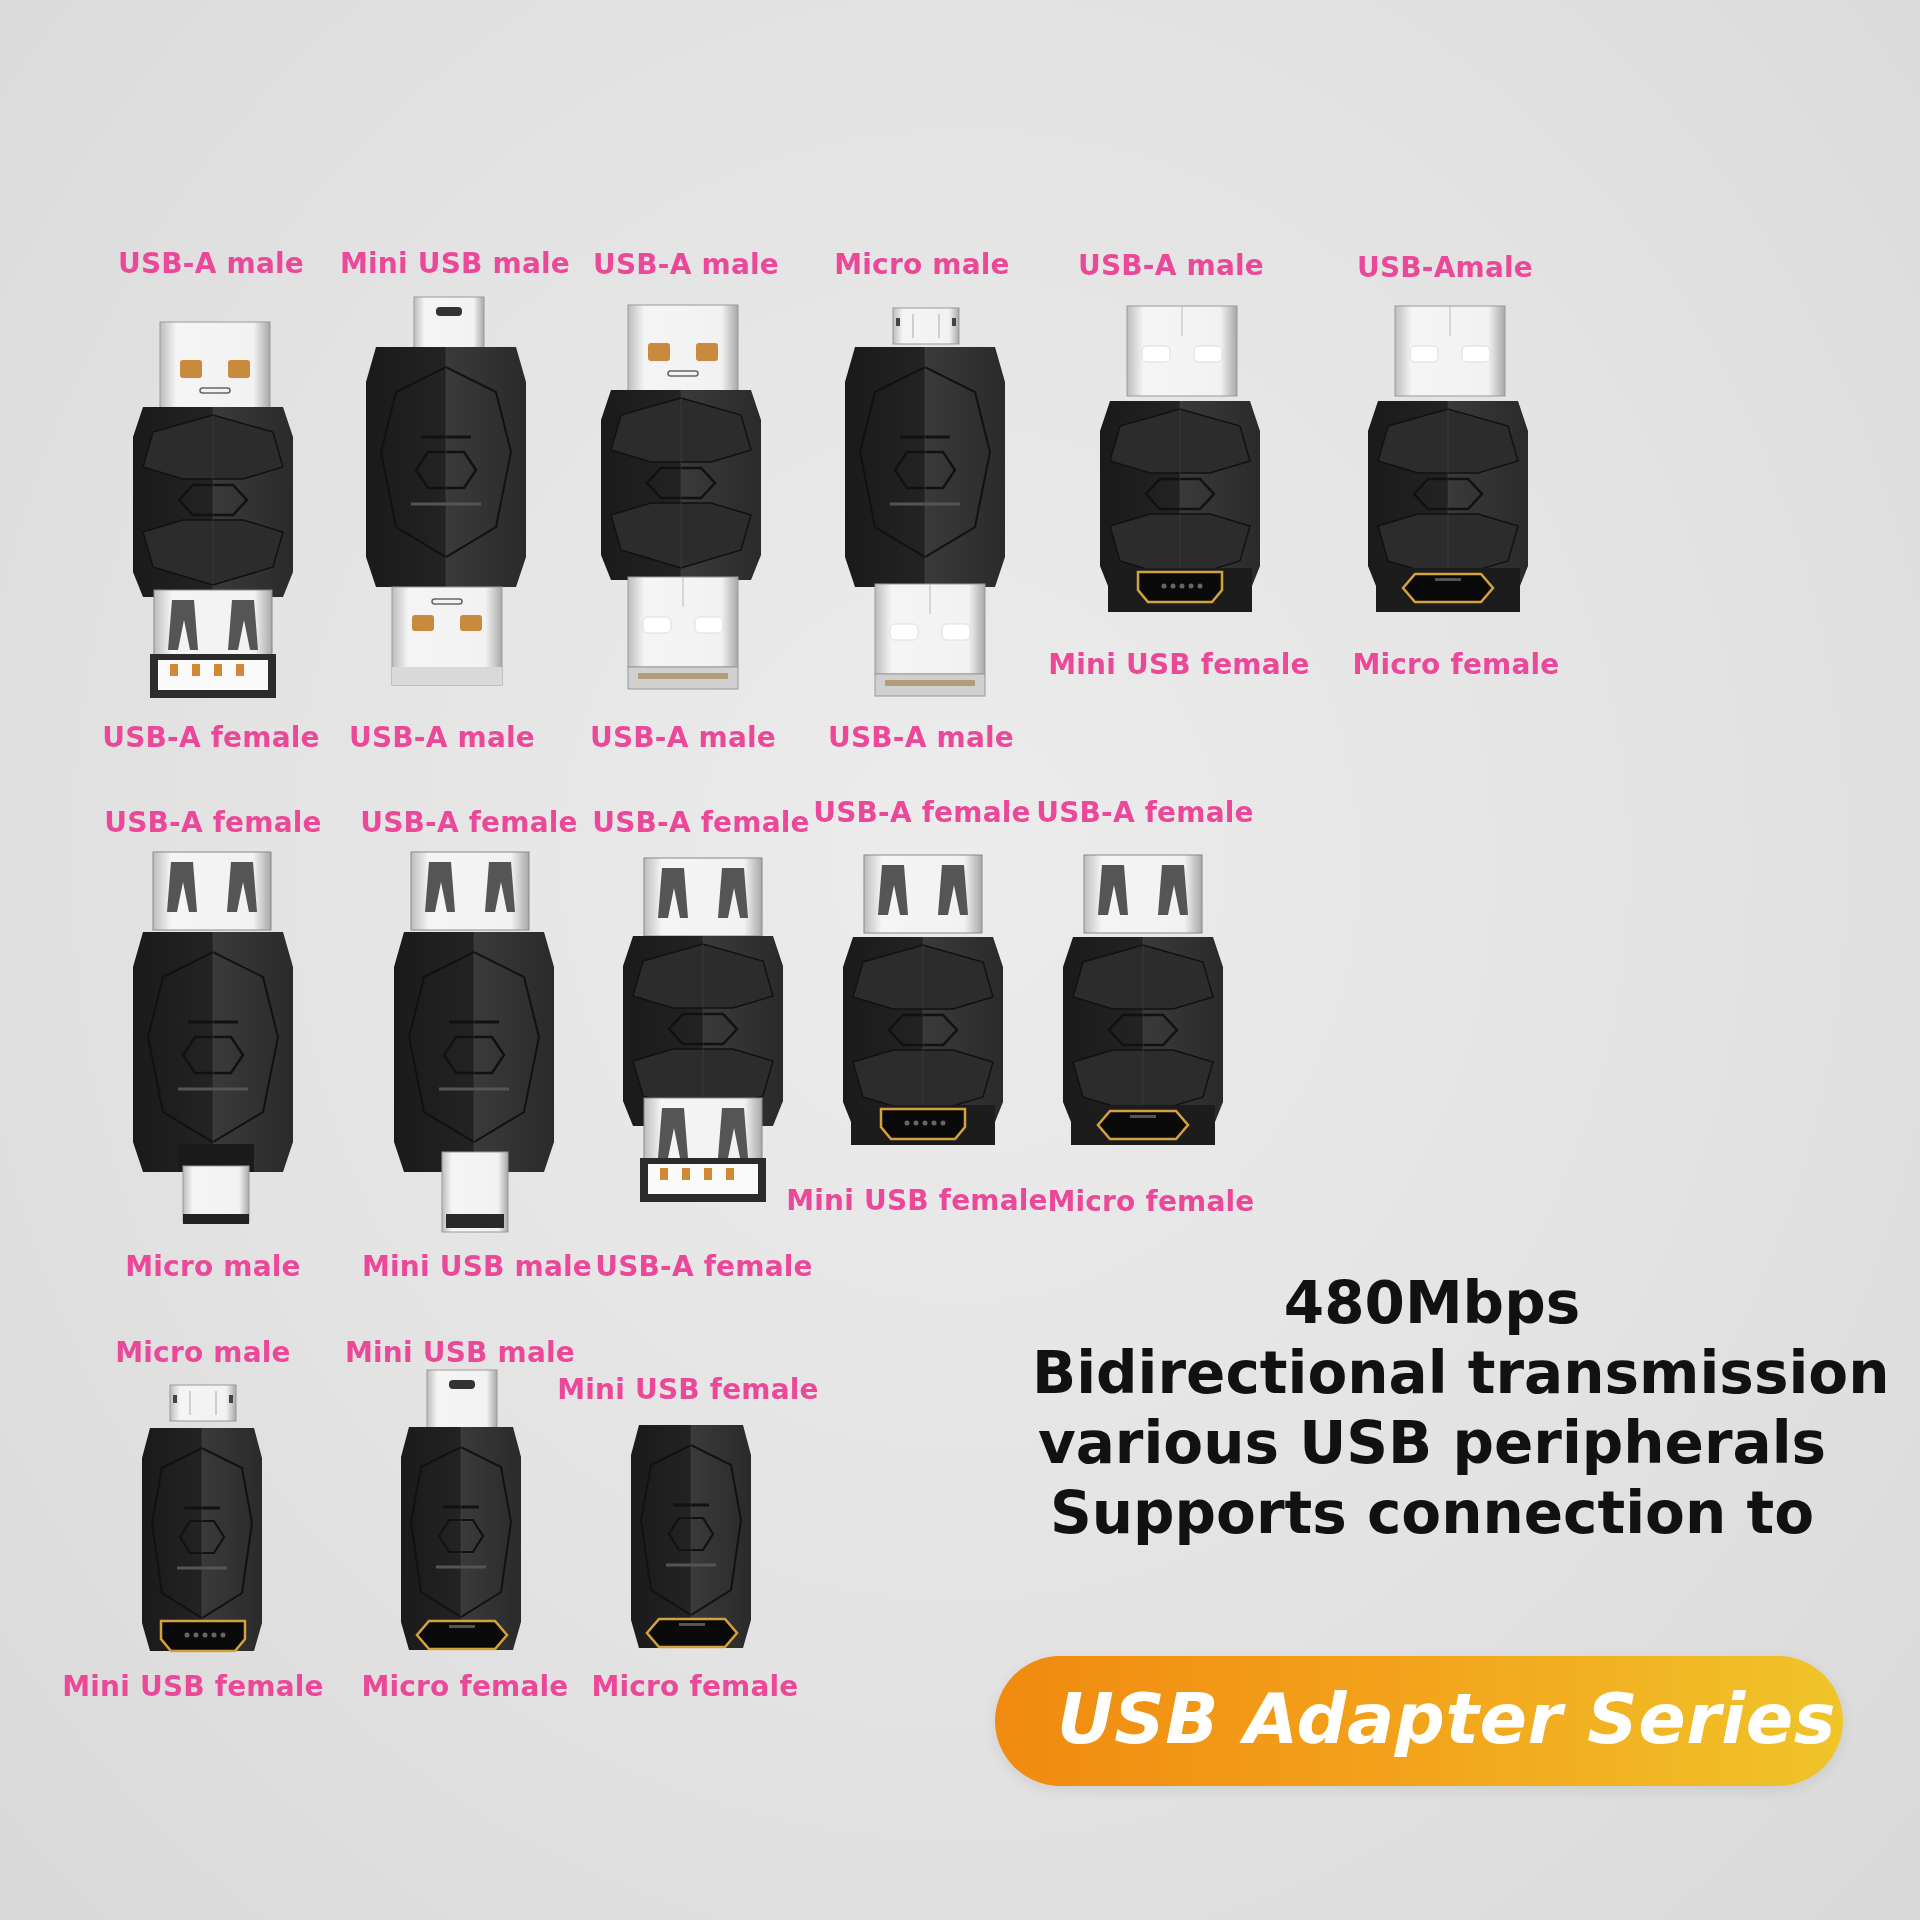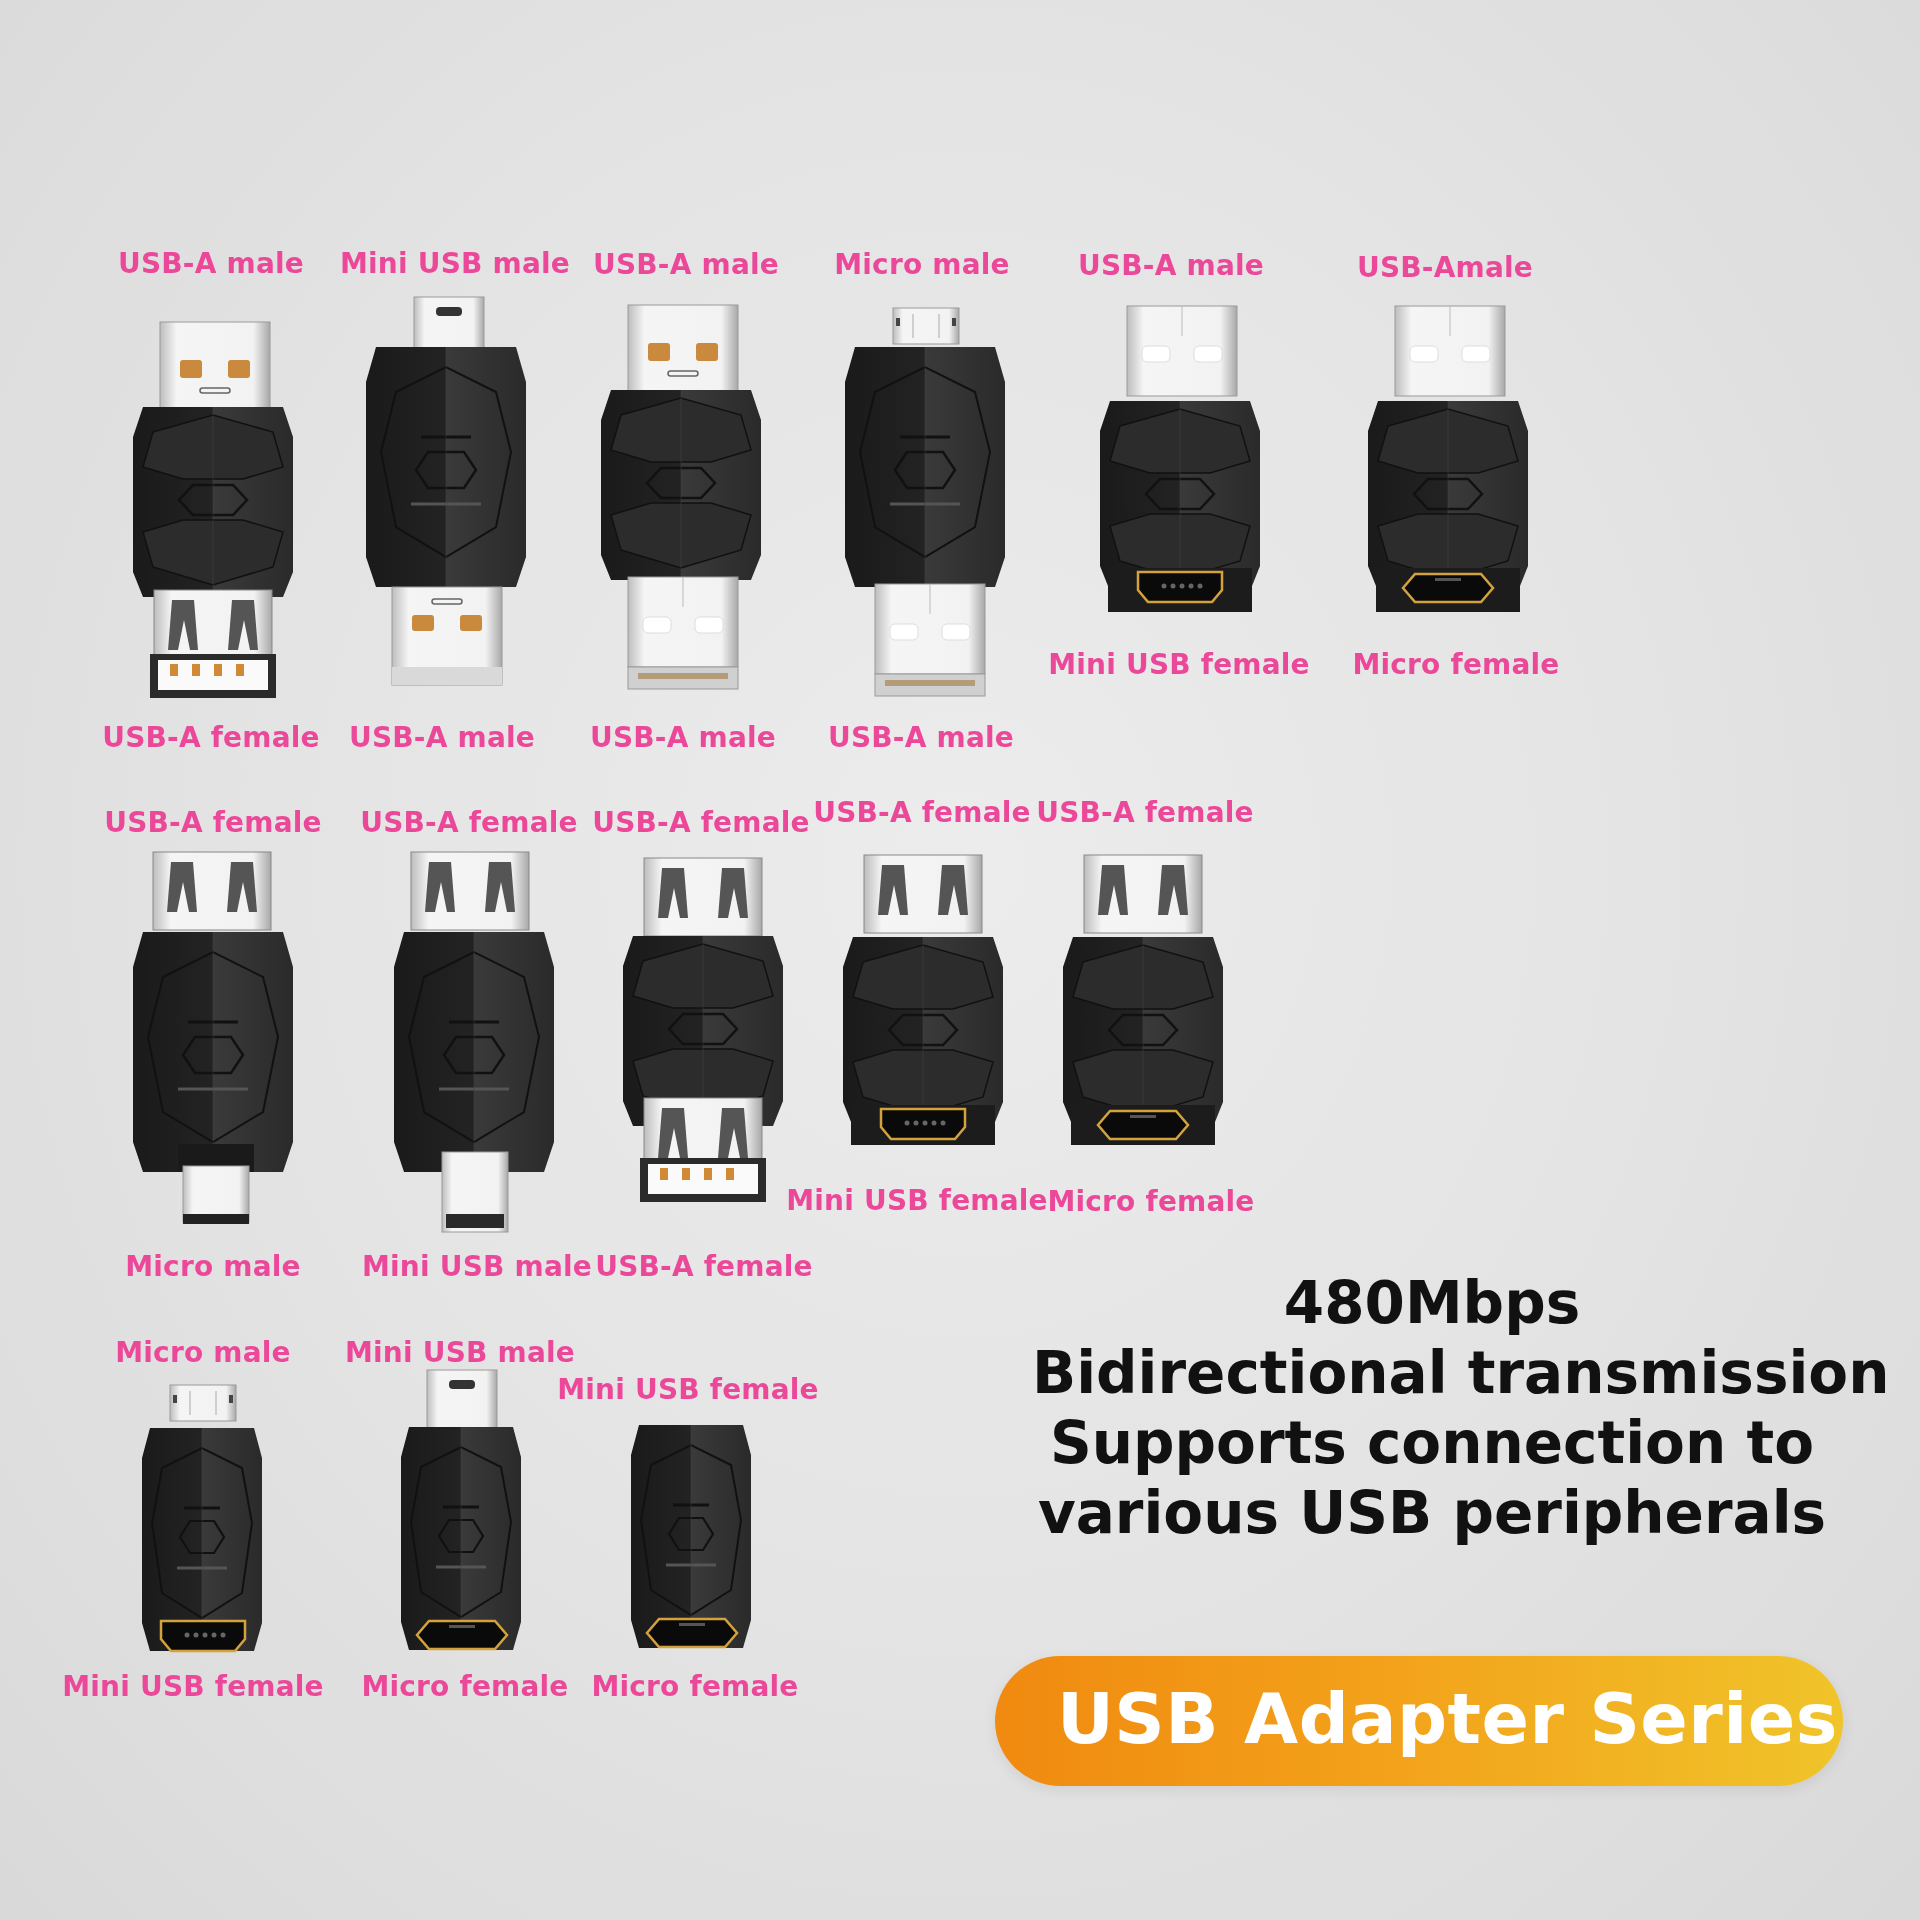--- a/index.html
+++ b/index.html
@@ -8,21 +8,21 @@
     font-family:"DejaVu Sans","Liberation Sans",sans-serif;}
   .lbl{position:absolute;transform:translateX(-50%);white-space:nowrap;
     font-weight:bold;font-size:28px;color:#ec4899;letter-spacing:0.2px;}
   .adapter{position:absolute;}
   .adapter svg{display:block;overflow:visible;}
   .specs{position:absolute;left:1032px;width:800px;top:1268px;text-align:center;
     font-weight:bold;color:#111;font-size:58px;line-height:70px;}
   .specs div{white-space:nowrap;}
   .banner{position:absolute;left:995px;top:1656px;width:848px;height:130px;border-radius:65px;
     background:linear-gradient(90deg,#f08a10 0%,#f3a11a 45%,#f0c42a 100%);
-    box-shadow:0 4px 14px rgba(0,0,0,0.08);}
+    box-shadow:0 4px 14px rgba(0,0,0,0.08);font-style:italic;}
   .banner span{position:absolute;left:62px;top:22px;font-weight:bold;font-size:70px;color:#fff;white-space:nowrap;letter-spacing:0.5px;}
 </style>
 </head>
 <body>
 
 <div class="lbl" style="left:211px;top:247px;">USB-A male</div>
 <div class="lbl" style="left:455px;top:247px;">Mini USB male</div>
 <div class="lbl" style="left:686px;top:248px;">USB-A male</div>
 <div class="lbl" style="left:922px;top:248px;">Micro male</div>
 <div class="lbl" style="left:1171px;top:249px;">USB-A male</div>
@@ -285,19 +285,19 @@
 <div class="adapter" style="left:631px;top:1420px;">
   <svg width="122" height="250">
     <use href="#body-slim" x="0" y="0"></use>
     <use href="#c-micro-female" x="16" y="195"></use>
   </svg>
 </div>
 
 <div class="specs">
   <div>480Mbps</div>
   <div>Bidirectional transmission</div>
+  <div>various USB peripherals</div>
   <div>Supports connection to</div>
-  <div>various USB peripherals</div>
 </div>
 
 <div class="banner">
   <span>USB Adapter Series</span>
 </div>
 
 </body></html>

